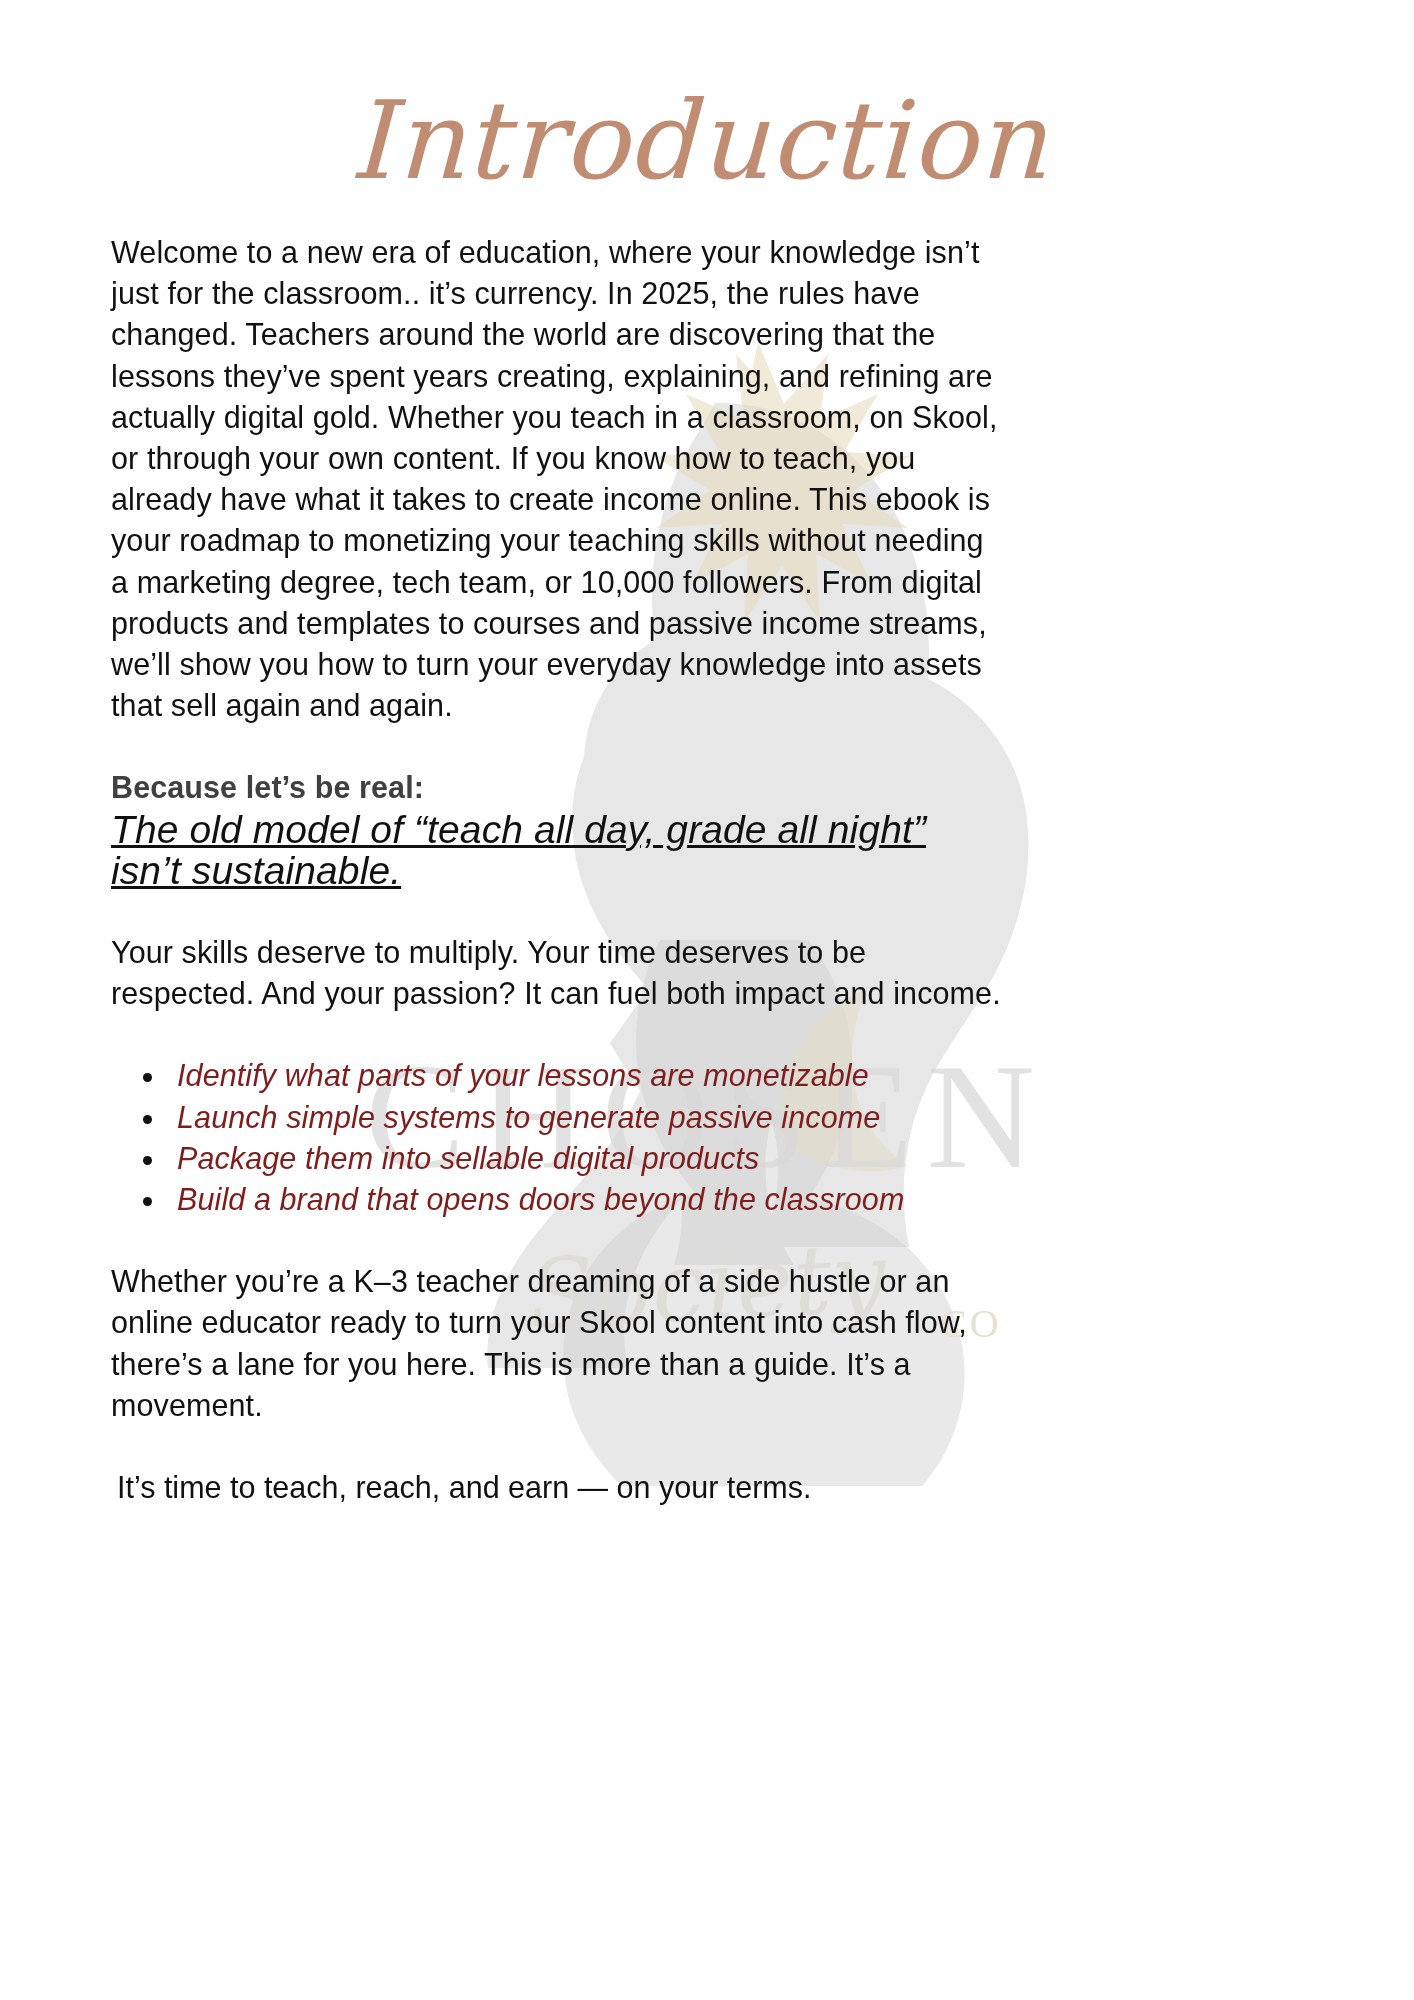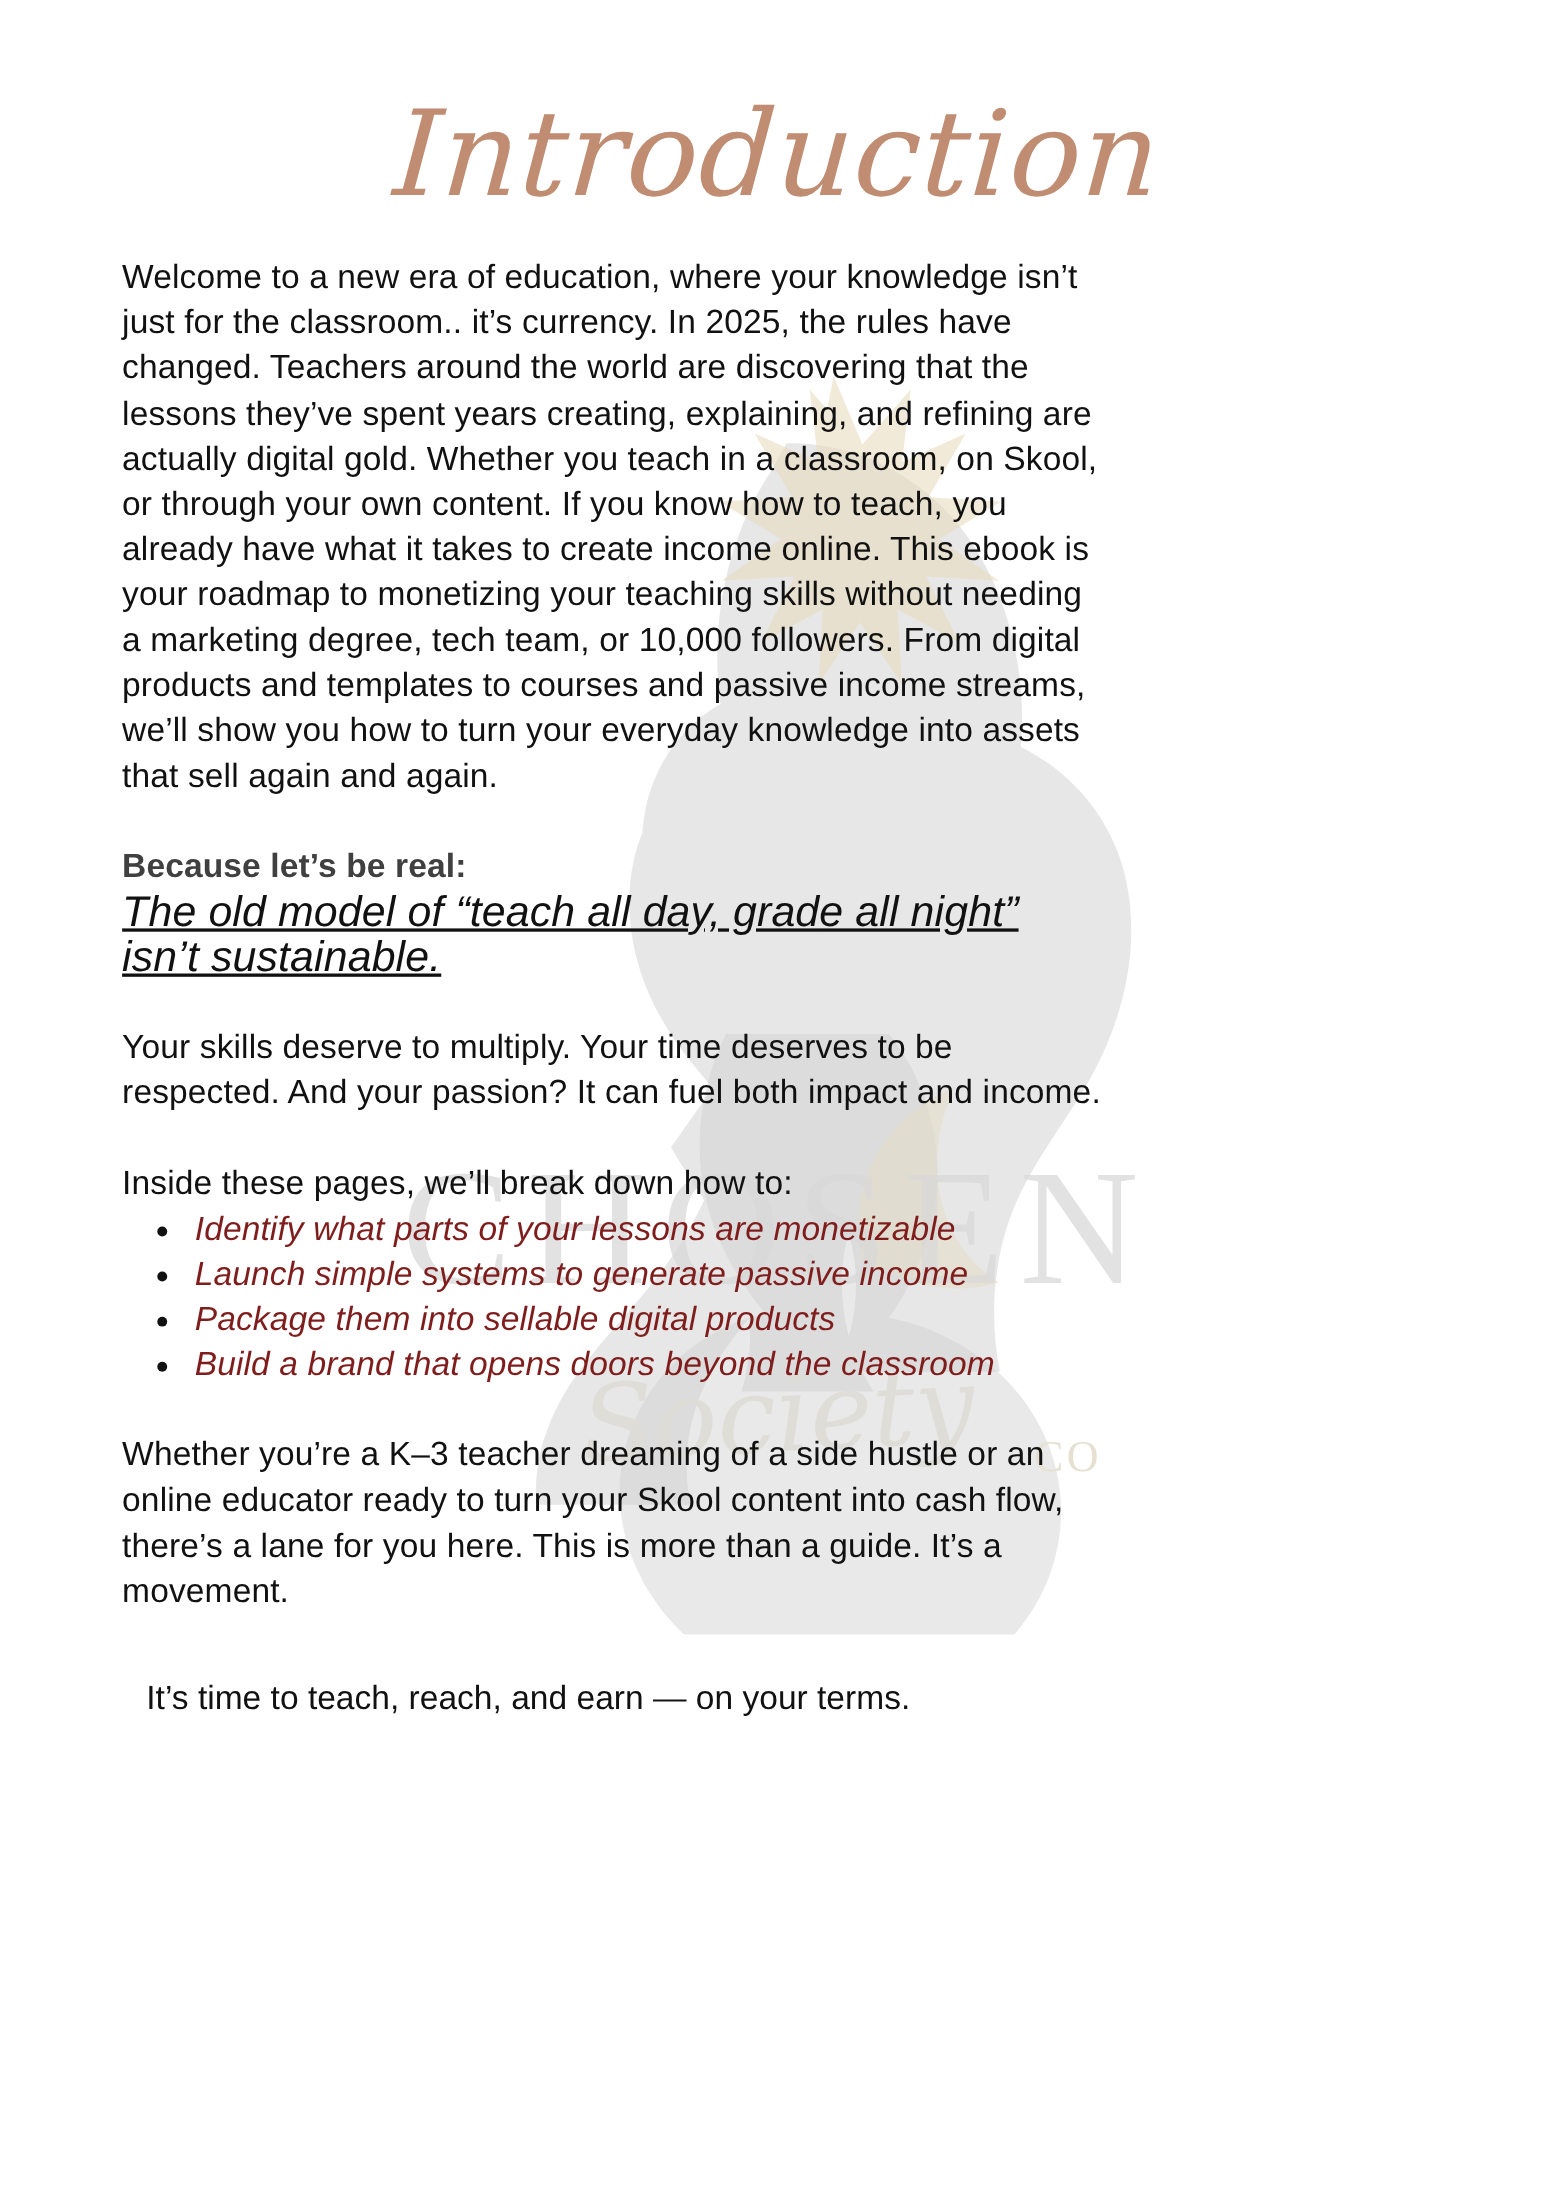--- a/index.html
+++ b/index.html
@@ -144,21 +144,21 @@
     content: "";
     position: absolute;
     left: -34px;
     top: 18px;
     width: 9px;
     height: 9px;
     border-radius: 50%;
     background: #111111;
   }
   .closing {
-    margin: 16px;
+    margin: 0;
     font-size: 30.5px;
     line-height: 41.2px;
     color: #111111;
     padding-left: 6px;
   }
 </style>
 </head>
 <body>
 
 <div class="page">
@@ -198,21 +198,20 @@
 
     <p class="bold-head">Because let’s be real:</p>
     <p class="italic-line">The old model of “teach all day, grade all night” isn’t sustainable.</p>
 
     <div class="gap-md"></div>
 
     <p class="para">Your skills deserve to multiply. Your time deserves to be respected. And your passion? It can fuel both impact and income.</p>
 
     <div class="gap-md"></div>
 
-    <p class="list-intro">Inside these pages, we’ll break down how to:</p>
 
     <ul class="bullets">
       <li>Identify what parts of your lessons are monetizable</li>
       <li>Launch simple systems to generate passive income</li>
       <li>Package them into sellable digital products</li>
       <li>Build a brand that opens doors beyond the classroom</li>
     </ul>
 
     <div class="gap-md"></div>
 

